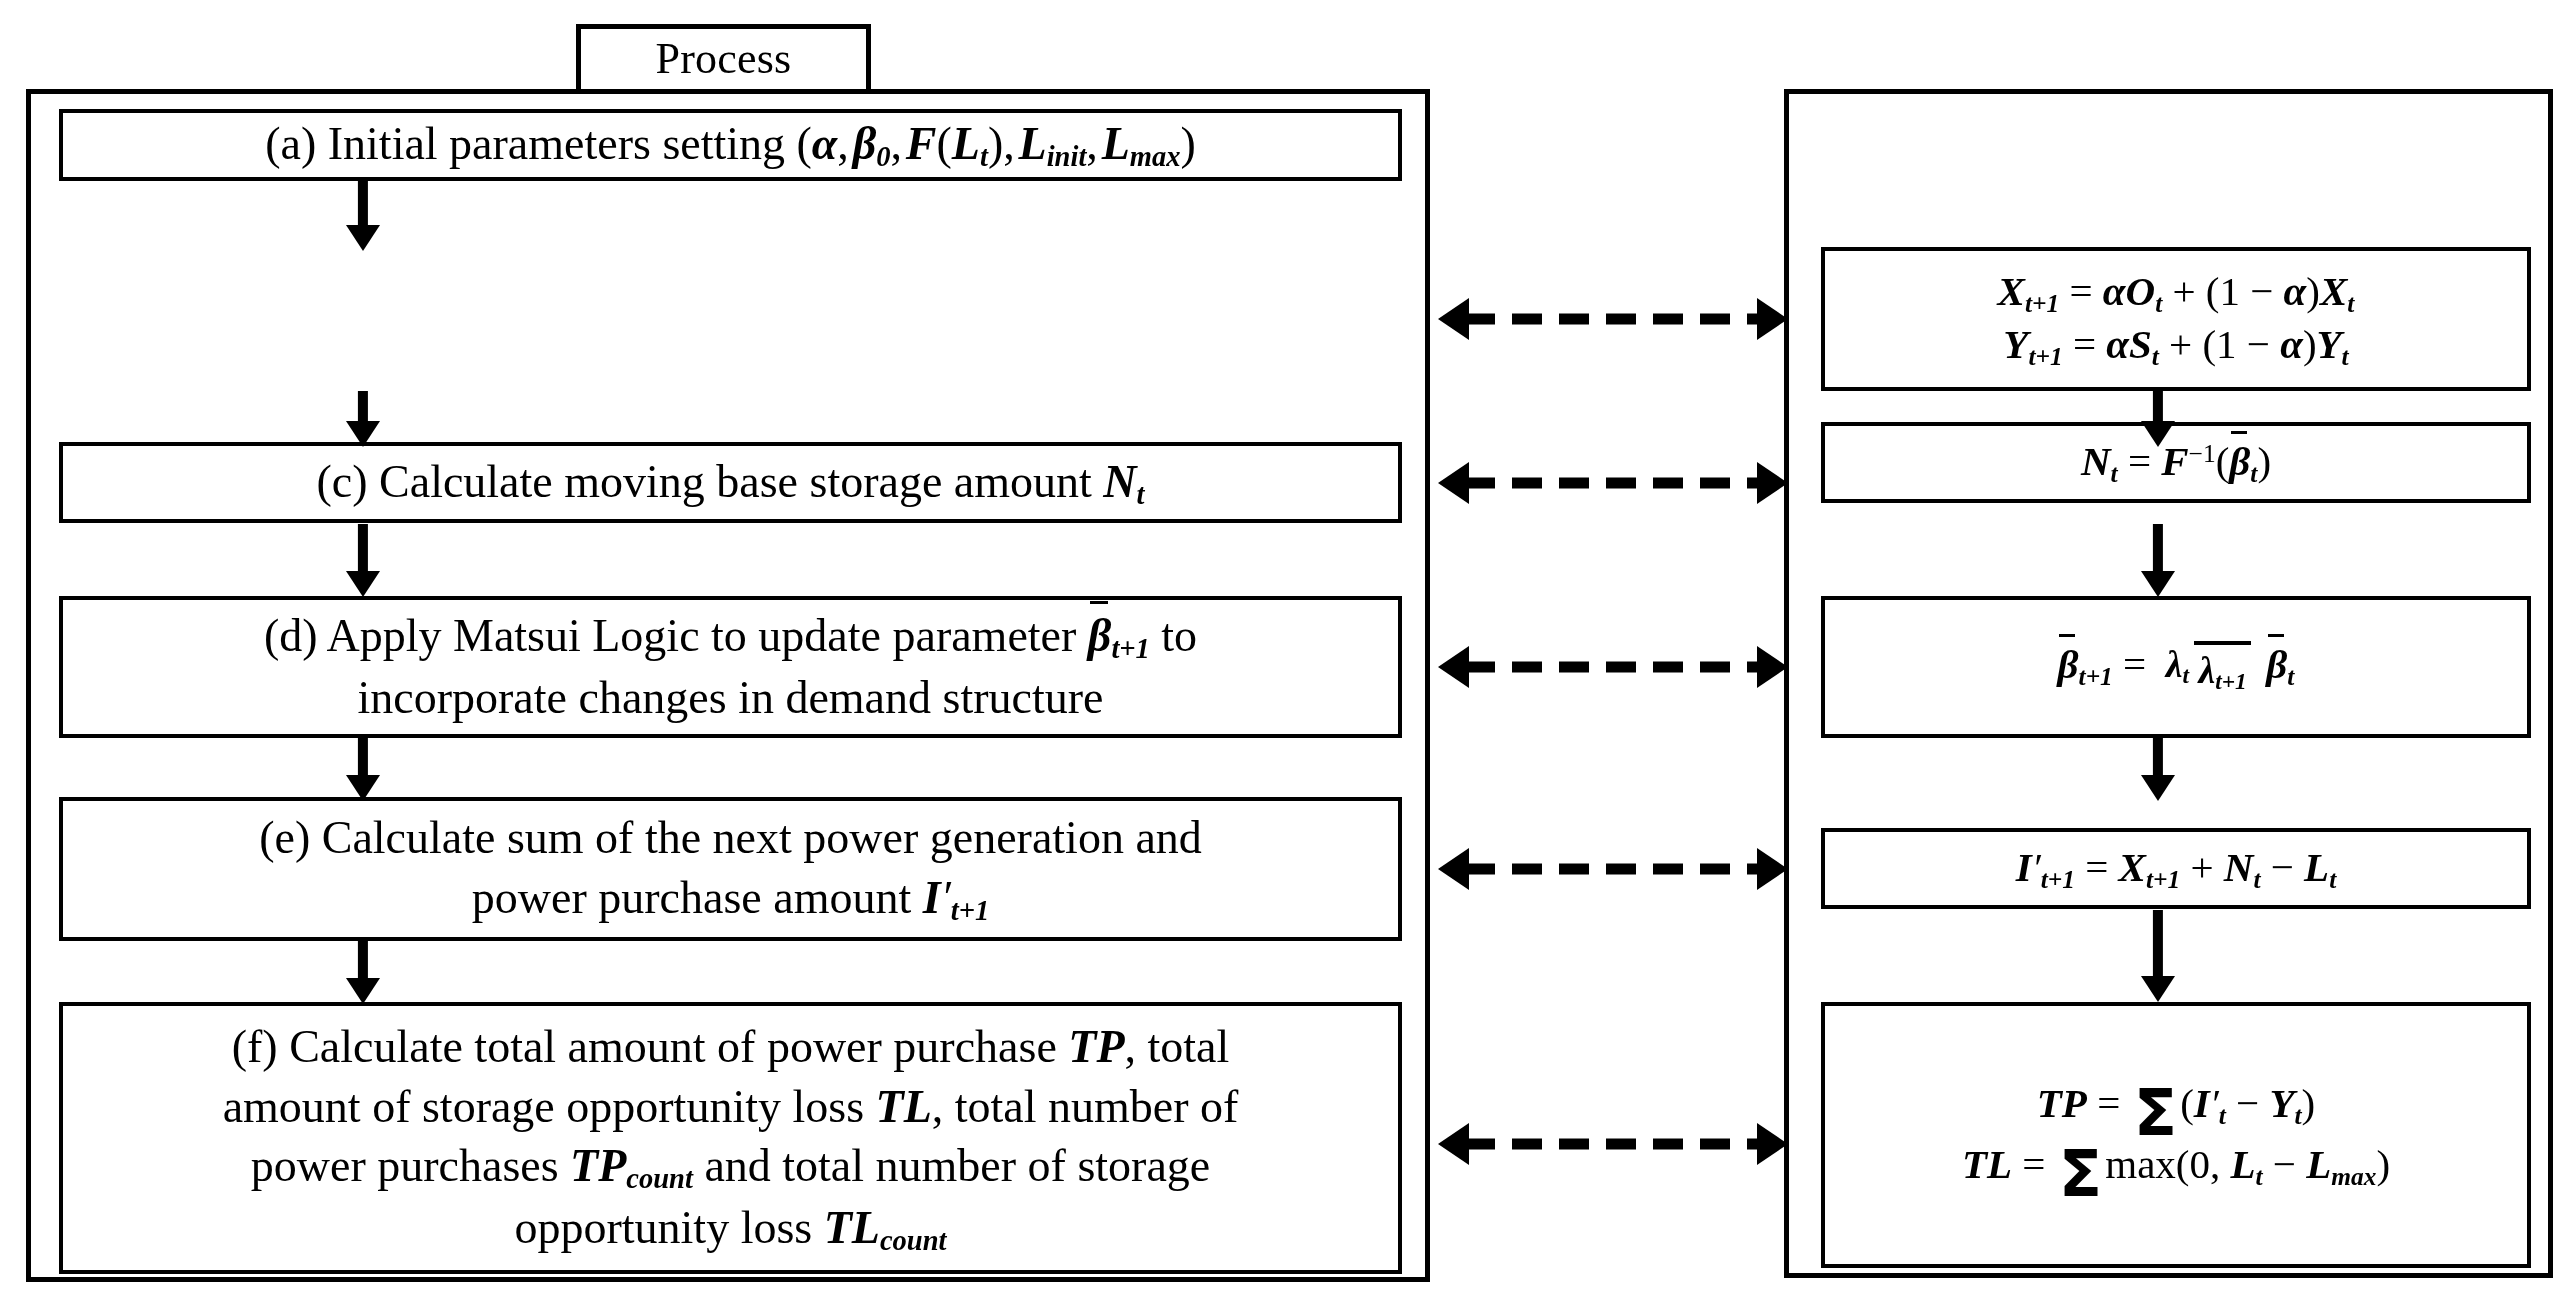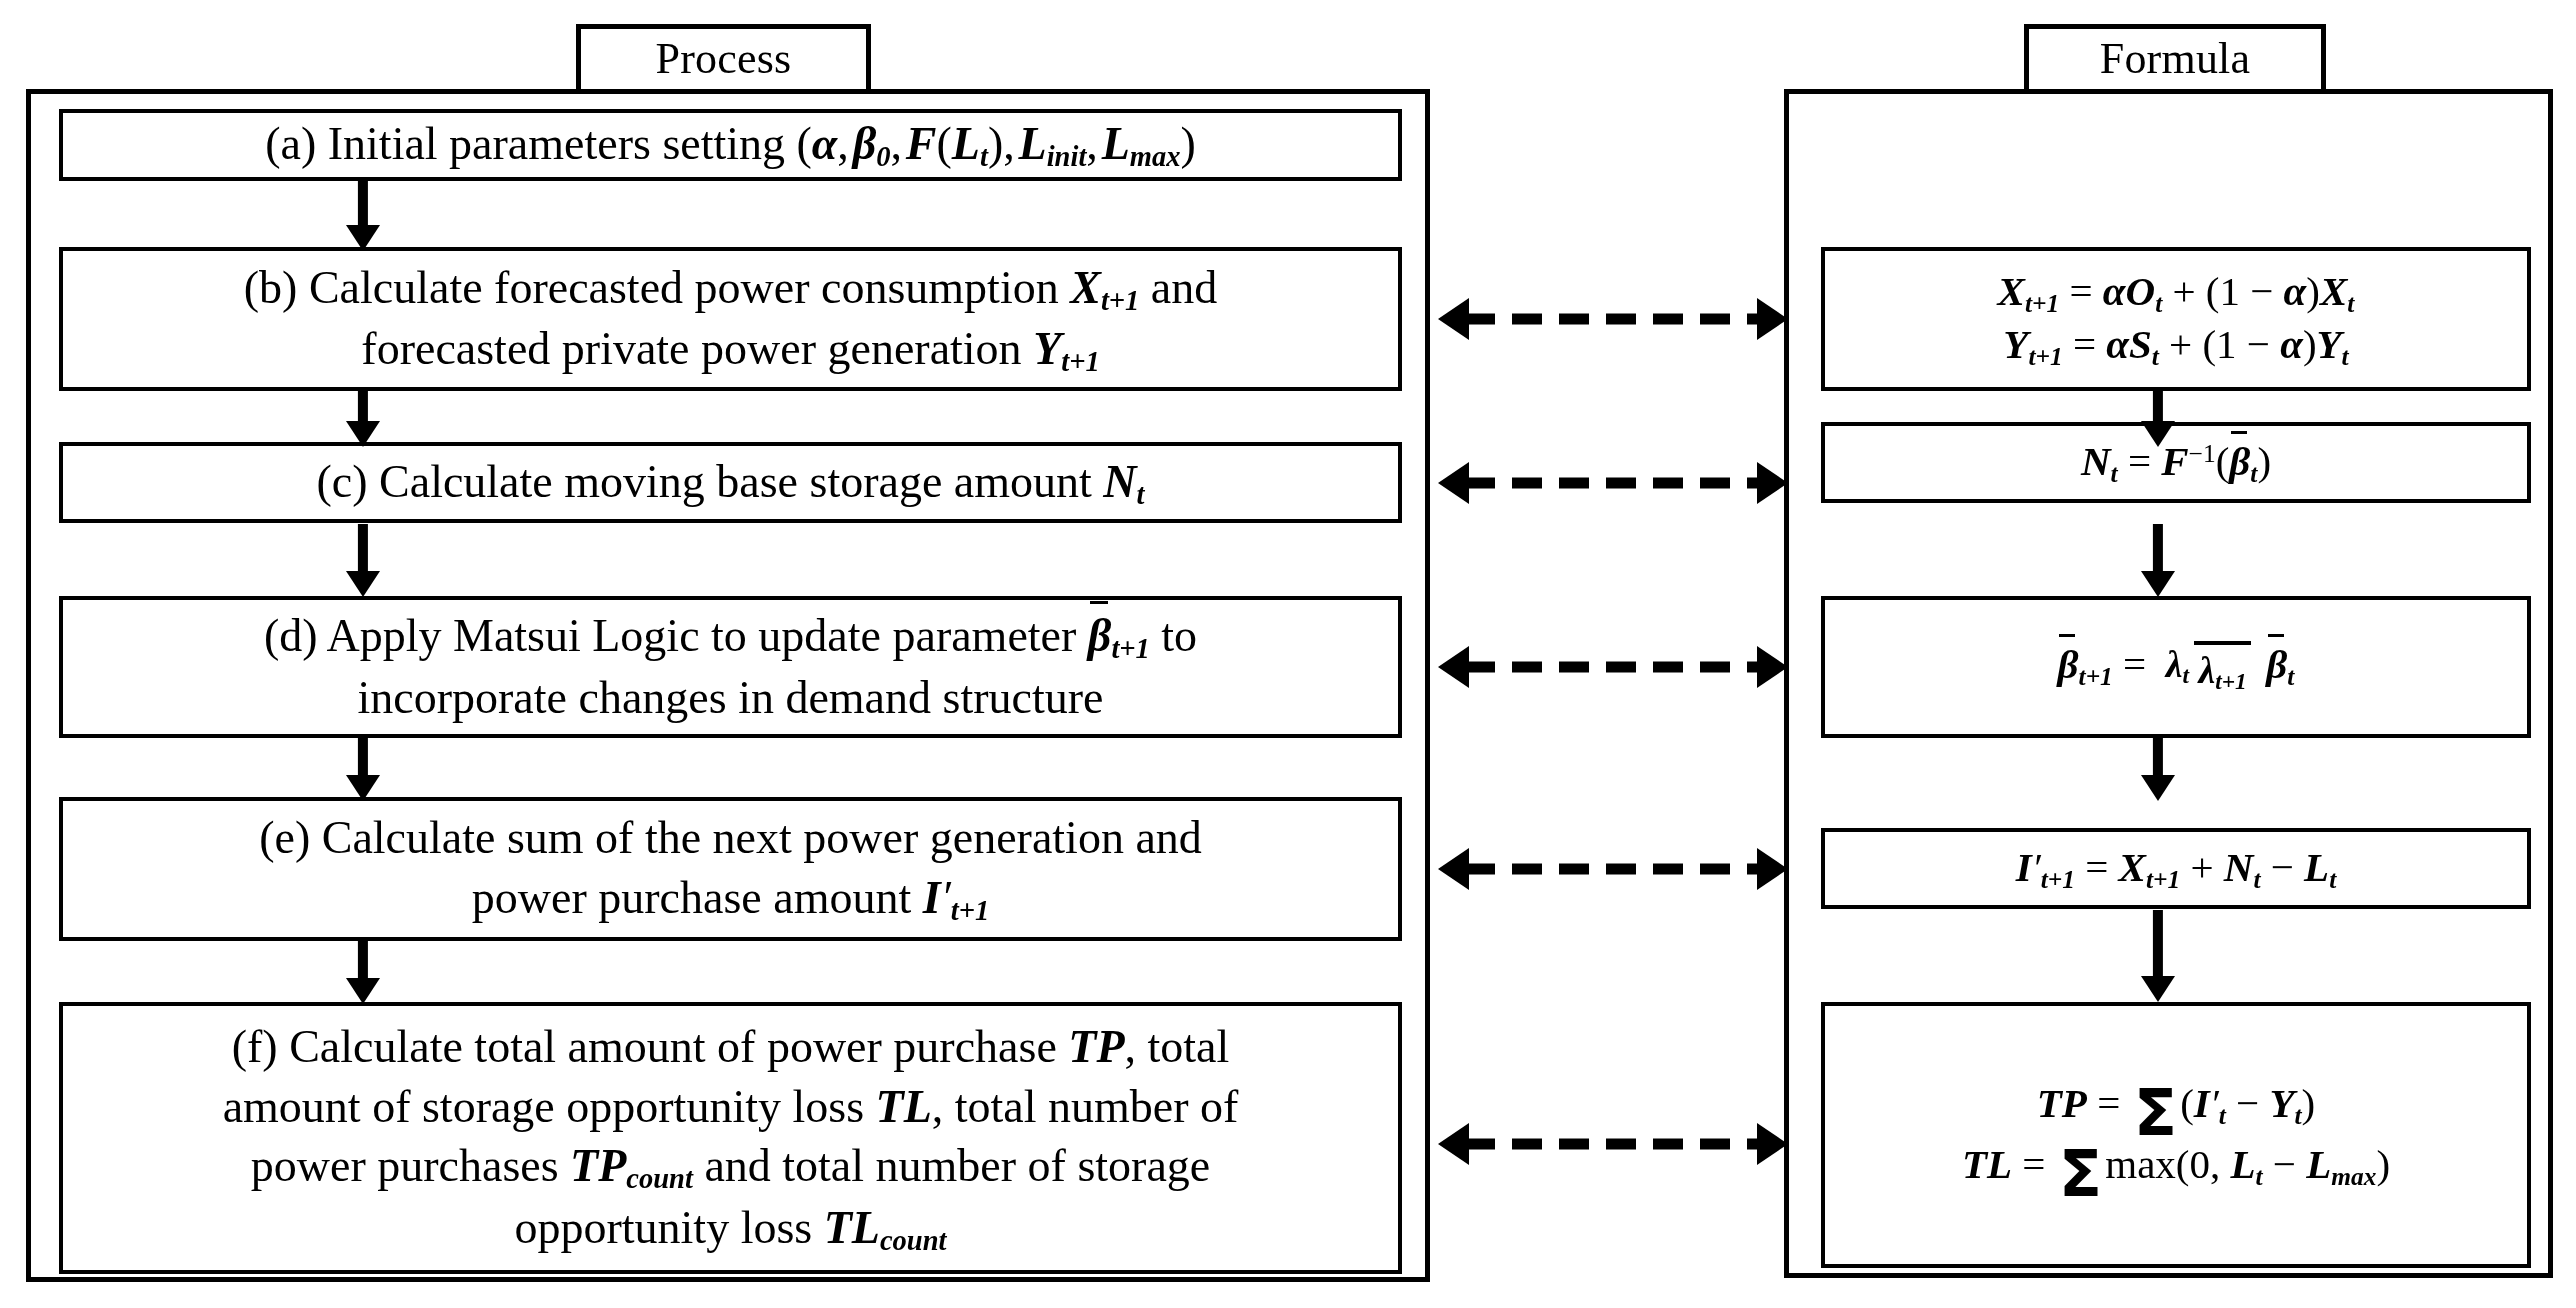--- a/index.html
+++ b/index.html
@@ -223,26 +223,20 @@
     <div class="inner step-text">
       (a) Initial parameters setting (<span class="mb">α</span>, <span class="bar mb">β</span><sub>0</sub>, <span class="mb">F</span>(<span class="mb">L</span><sub>t</sub>), <span class="mb">L</span><sub>init</sub>, <span class="mb">L</span><sub>max</sub>)
     </div>
   </div>
 
   <div class="varrow" style="left:346px; top:181px; width:34px; height:70px;">
     <div class="shaft" style="height:45px;"></div>
     <div class="head"></div>
   </div>
 
-  <div class="node" style="left:59px; top:247px; width:1343px; height:144px;">
-    <div class="inner step-text">
-      (b) Calculate forecasted power consumption <span class="mb">X</span><sub>t+1</sub> and<br>
-      forecasted private power generation <span class="mb">Y</span><sub>t+1</sub>
-    </div>
-  </div>
 
   <div class="varrow" style="left:346px; top:391px; width:34px; height:56px;">
     <div class="shaft" style="height:31px;"></div>
     <div class="head"></div>
   </div>
 
   <div class="node" style="left:59px; top:442px; width:1343px; height:81px;justify-content:flex-end;">
     <div class="inner step-text">
       (c) Calculate moving base storage amount <span class="mb">N</span><sub>t</sub>
     </div>
@@ -281,23 +275,20 @@
     <div class="inner step-text">
       (f) Calculate total amount of power purchase <span class="mb">TP</span>, total<br>
       amount of storage opportunity loss <span class="mb">TL</span>, total number of<br>
       power purchases <span class="mb">TP</span><sub>count</sub> and total number of storage<br>
       opportunity loss <span class="mb">TL</span><sub>count</sub>
     </div>
   </div>
 
   <div id="formula-frame" class="panel-frame"></div>
 
-  <div id="formula-tab" class="panel-tab">
-    <span>Formula</span>
-  </div>
 
   <div class="node" style="left:1821px; top:247px; width:710px; height:144px;">
     <div class="inner formula-text">
       <span class="mb">X</span><sub>t+1</sub> <span class="up">=</span> <span class="mb">αO</span><sub>t</sub> <span class="up">+</span> <span class="up">(1 −</span> <span class="mb">α</span><span class="up">)</span><span class="mb">X</span><sub>t</sub><br>
       <span class="mb">Y</span><sub>t+1</sub> <span class="up">=</span> <span class="mb">αS</span><sub>t</sub> <span class="up">+</span> <span class="up">(1 −</span> <span class="mb">α</span><span class="up">)</span><span class="mb">Y</span><sub>t</sub>
     </div>
   </div>
 
   <div class="varrow" style="left:2141px; top:391px; width:34px; height:56px;">
     <div class="shaft" style="height:31px;"></div>

